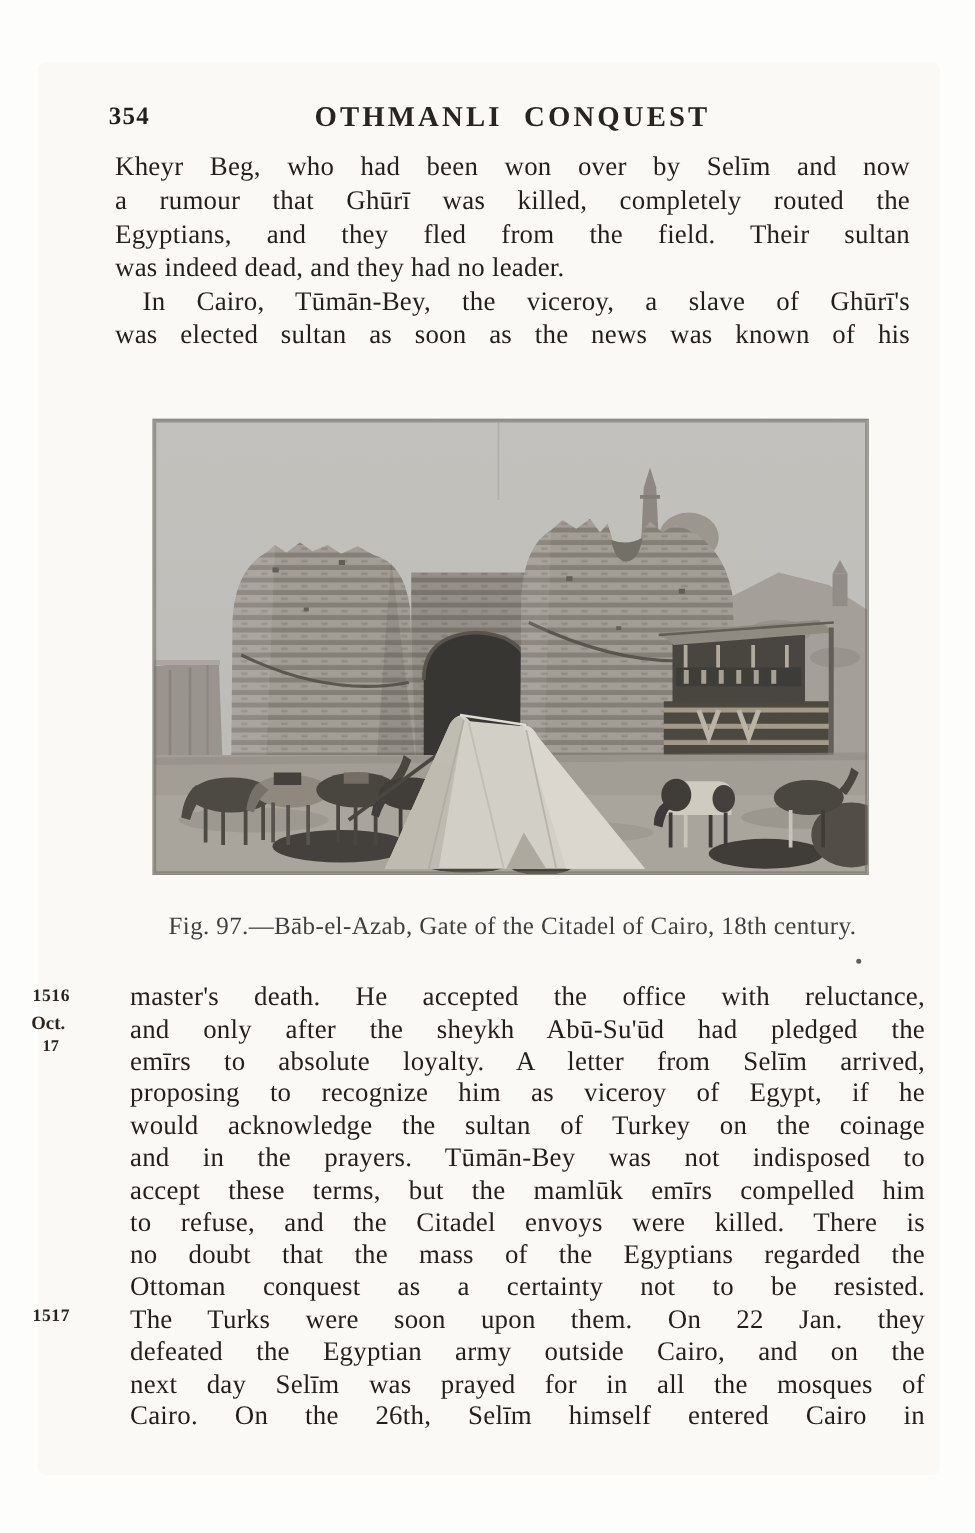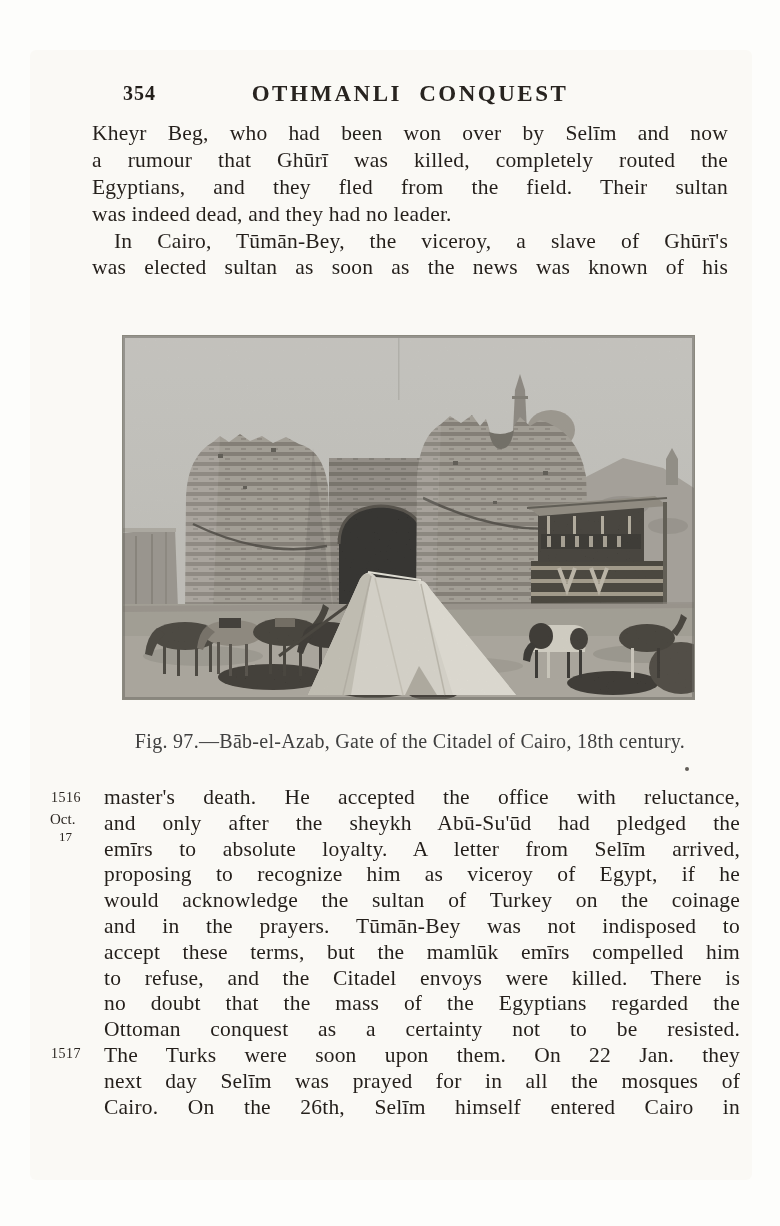--- a/index.html
+++ b/index.html
@@ -8,21 +8,21 @@
     background:#fdfdfb;
     font-family:"Liberation Serif", serif;
     color:#241f1b;
   }
   .scan-tint{
     position:absolute;left:30px;top:50px;width:722px;height:1130px;
     background:#faf9f5;border-radius:6px;
   }
   .pagenum{
     position:absolute;left:87px;top:82px;
-    font-size:20px;font-weight:700;letter-spacing:1px;color:#221e1a;margin-left:36px;
+    font-size:20px;font-weight:700;letter-spacing:1px;color:#221e1a;
   }
   .running-head{
     position:absolute;left:92px;top:81px;width:636px;
     text-align:center;font-size:23px;font-weight:700;
     letter-spacing:2.5px;word-spacing:9px;color:#282420;
   }
   .para{position:absolute;left:92px;width:636px;}
   .para1{top:120px;}
   .para2{top:785px;margin-left:12px;}
   .line{
@@ -42,21 +42,21 @@
   .photo svg{display:block;width:100%;height:100%;}
   .caption{
     position:absolute;left:92px;top:730px;width:636px;
     text-align:center;font-size:20px;letter-spacing:0.3px;color:#404040;
   }
   .speck{
     position:absolute;left:685px;top:767px;width:4px;height:4px;
     background:#46423c;border-radius:2px;opacity:.85;
   }
   .margin-note{
-    position:absolute;font-weight:400;color:#2a2520;margin-left:25px;
+    position:absolute;font-weight:700;color:#2a2520;
   }
   .mn-1516{left:26px;top:790px;font-size:14px;letter-spacing:0.5px;}
   .mn-oct{left:25px;top:811px;font-size:15px;}
   .mn-17{left:34px;top:829px;font-size:13px;}
   .mn-1517{left:26px;top:1046px;font-size:14px;letter-spacing:0.5px;}
 </style>
 </head>
 <body>
 
 <div class="page">
@@ -263,20 +263,21 @@
     <div class="line">and only after the sheykh Abū-Su'ūd had pledged the</div>
     <div class="line">emīrs to absolute loyalty.  A letter from Selīm arrived,</div>
     <div class="line">proposing to recognize him as viceroy of Egypt, if he</div>
     <div class="line">would acknowledge the sultan of Turkey on the coinage</div>
     <div class="line">and in the prayers.  Tūmān-Bey was not indisposed to</div>
     <div class="line">accept these terms, but the mamlūk emīrs compelled him</div>
     <div class="line">to refuse, and the Citadel envoys were killed.  There is</div>
     <div class="line">no doubt that the mass of the Egyptians regarded the</div>
     <div class="line">Ottoman conquest as a certainty not to be resisted.</div>
     <div class="line">The Turks were soon upon them.  On 22 Jan. they</div>
+    <div class="line">defeated the Egyptian army outside Cairo, and on the</div>
     <div class="line">next day Selīm was prayed for in all the mosques of</div>
     <div class="line">Cairo.  On the 26th, Selīm himself entered Cairo in</div>
   </div>
 
   <div class="margin-note mn-1516">1516</div>
   <div class="margin-note mn-oct">Oct.</div>
   <div class="margin-note mn-17">17</div>
   <div class="margin-note mn-1517">1517</div>
 </div>
 

